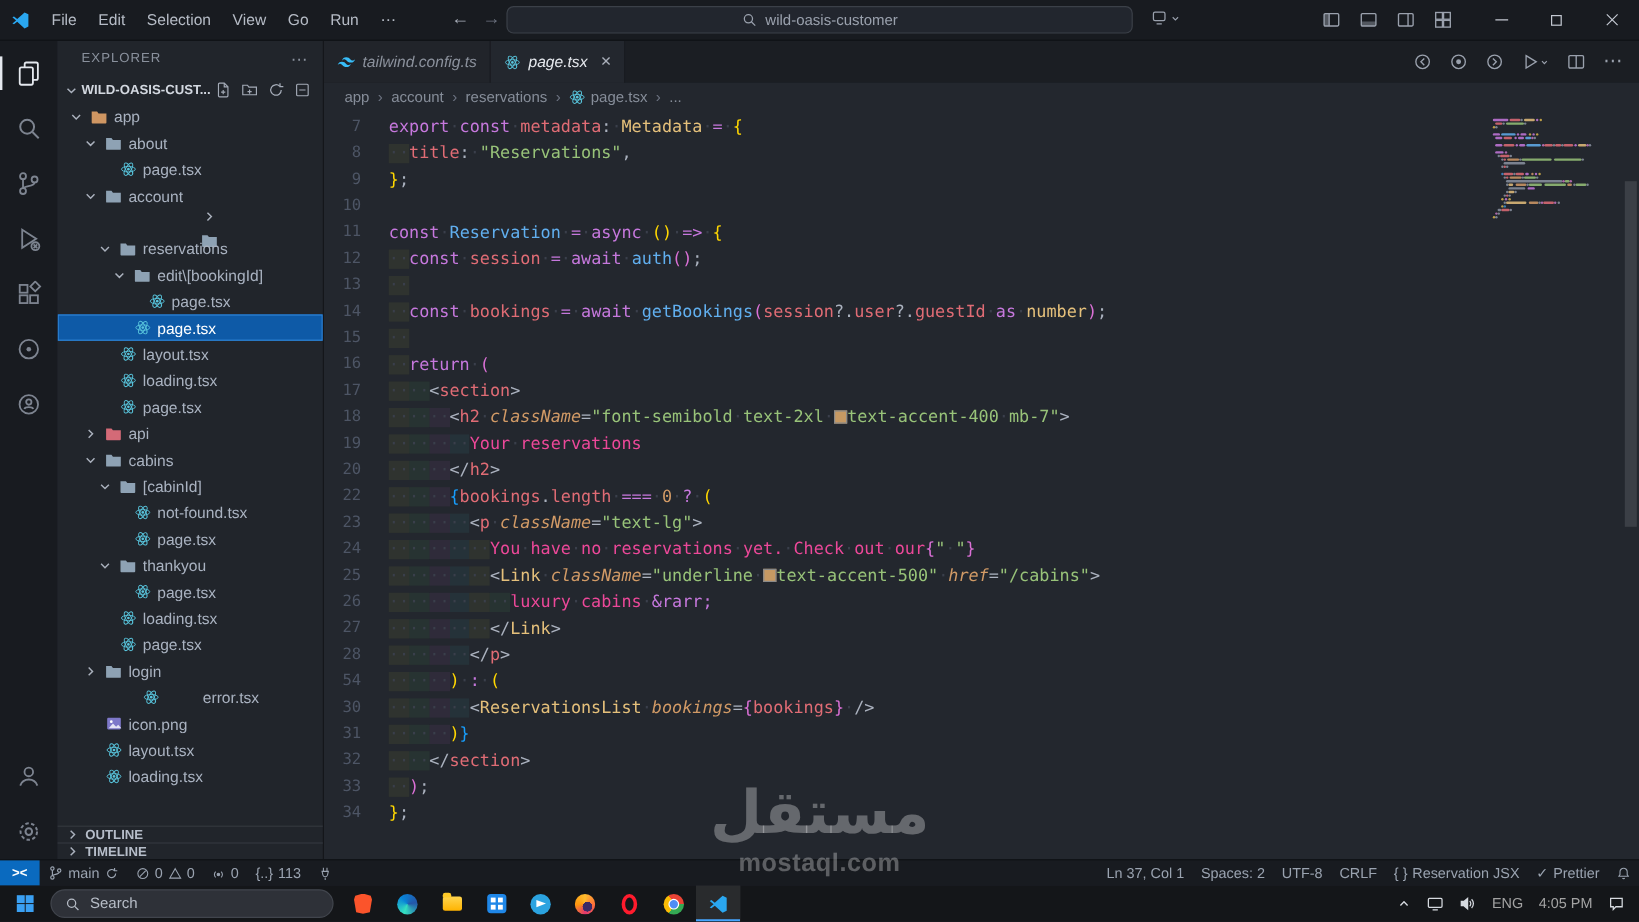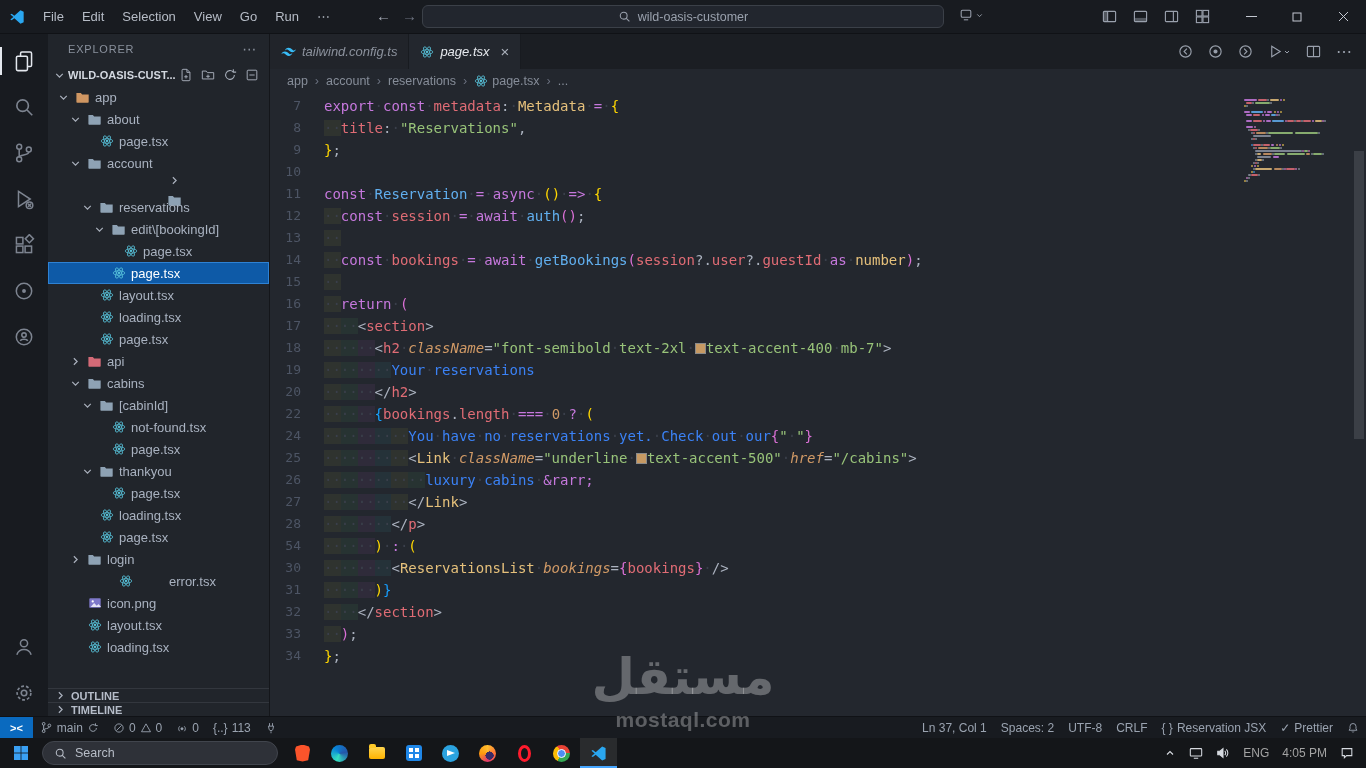--- a/index.html
+++ b/index.html
@@ -50,21 +50,21 @@
   .bc-item{display:flex;align-items:center;gap:4px}
   .bc-sep{color:#6c7280}
 
   .code-area{flex:1;position:relative;overflow:hidden;font-family:"DejaVu Sans Mono","Liberation Mono",monospace;font-size:14px;padding-top:2px}
   .code-line{height:22px;display:flex;line-height:22px}
   .ln{flex:0 0 54px;text-align:right;padding-right:23px;color:#4d5565;font-size:13px}
   .lc{white-space:pre}
   .tk-kw{color:#c678dd}.tk-var{color:#e06c75}.tk-fn{color:#61afef}.tk-type{color:#e5c07b}
   .tk-comp{color:#e5c07b}.tk-str{color:#98c379}.tk-num{color:#d19a66}
   .tk-attr{color:#d19a66;font-style:italic}.tk-tag{color:#e06c75}.tk-pun{color:#abb2bf}
-  .tk-txt{color:#3b82f6}.tk-op{color:#c678dd}
+  .tk-txt{color:#ec4899}.tk-op{color:#c678dd}
   .tk-b1{color:#ffd700}.tk-b2{color:#da70d6}.tk-b3{color:#179fff}
   .wsdot,.ind{color:#3a3f4b}
   .r0{background:rgba(255,255,64,.06)}.r1{background:rgba(127,255,127,.06)}
   .r2{background:rgba(255,127,255,.06)}.r3{background:rgba(79,236,236,.06)}
   .swatch{display:inline-block;width:11px;height:11px;vertical-align:-1px;border:1px solid #8a8a8a}
 
   .minimap{position:absolute;top:6px;right:16px;width:106px}
   .mm-line{position:relative;height:3px}
   .mm-bar{position:absolute;top:0;height:2px;border-radius:1px;opacity:.85}
   .vscroll{position:absolute;top:0;right:0;width:14px;bottom:0}
@@ -766,20 +766,24 @@
             </div>
             <div class="code-line">
               <span class="ln">20</span>
               <span class="lc"><span class="ind r0">··</span><span class="ind r1">··</span><span class="ind r2">··</span><span class="tk-pun">&lt;/</span><span class="tk-tag">h2</span><span class="tk-pun">&gt;</span></span>
             </div>
             <div class="code-line">
               <span class="ln">22</span>
               <span class="lc"><span class="ind r0">··</span><span class="ind r1">··</span><span class="ind r2">··</span><span class="tk-b3">{</span><span class="tk-var">bookings</span><span class="tk-pun">.</span><span class="tk-var">length</span><span class="wsdot">·</span><span class="tk-op">===</span><span class="wsdot">·</span><span class="tk-num">0</span><span class="wsdot">·</span><span class="tk-op">?</span><span class="wsdot">·</span><span class="tk-b1">(</span></span>
             </div>
             <div class="code-line">
+              <span class="ln">23</span>
+              <span class="lc"><span class="ind r0">··</span><span class="ind r1">··</span><span class="ind r2">··</span><span class="ind r3">··</span><span class="tk-pun">&lt;</span><span class="tk-tag">p</span><span class="wsdot">·</span><span class="tk-attr">className</span><span class="tk-pun">=</span><span class="tk-str">"text-lg"</span><span class="tk-pun">&gt;</span></span>
+            </div>
+            <div class="code-line">
               <span class="ln">24</span>
               <span class="lc"><span class="ind r0">··</span><span class="ind r1">··</span><span class="ind r2">··</span><span class="ind r3">··</span><span class="ind r0">··</span><span class="tk-txt">You</span><span class="wsdot">·</span><span class="tk-txt">have</span><span class="wsdot">·</span><span class="tk-txt">no</span><span class="wsdot">·</span><span class="tk-txt">reservations</span><span class="wsdot">·</span><span class="tk-txt">yet.</span><span class="wsdot">·</span><span class="tk-txt">Check</span><span class="wsdot">·</span><span class="tk-txt">out</span><span class="wsdot">·</span><span class="tk-txt">our</span><span class="tk-b2">{</span><span class="tk-str">"</span><span class="wsdot">·</span><span class="tk-str">"</span><span class="tk-b2">}</span></span>
             </div>
             <div class="code-line">
               <span class="ln">25</span>
               <span class="lc"><span class="ind r0">··</span><span class="ind r1">··</span><span class="ind r2">··</span><span class="ind r3">··</span><span class="ind r0">··</span><span class="tk-pun">&lt;</span><span class="tk-comp">Link</span><span class="wsdot">·</span><span class="tk-attr">className</span><span class="tk-pun">=</span><span class="tk-str">"underline</span><span class="wsdot">·</span><span class="swatch" style="background: rgb(198, 153, 99);"></span><span class="tk-str">text-accent-500"</span><span class="wsdot">·</span><span class="tk-attr">href</span><span class="tk-pun">=</span><span class="tk-str">"/cabins"</span><span class="tk-pun">&gt;</span></span>
             </div>
             <div class="code-line">
               <span class="ln">26</span>
               <span class="lc"><span class="ind r0">··</span><span class="ind r1">··</span><span class="ind r2">··</span><span class="ind r3">··</span><span class="ind r0">··</span><span class="ind r1">··</span><span class="tk-txt">luxury</span><span class="wsdot">·</span><span class="tk-txt">cabins</span><span class="wsdot">·</span><span class="tk-op">&amp;rarr;</span></span>

